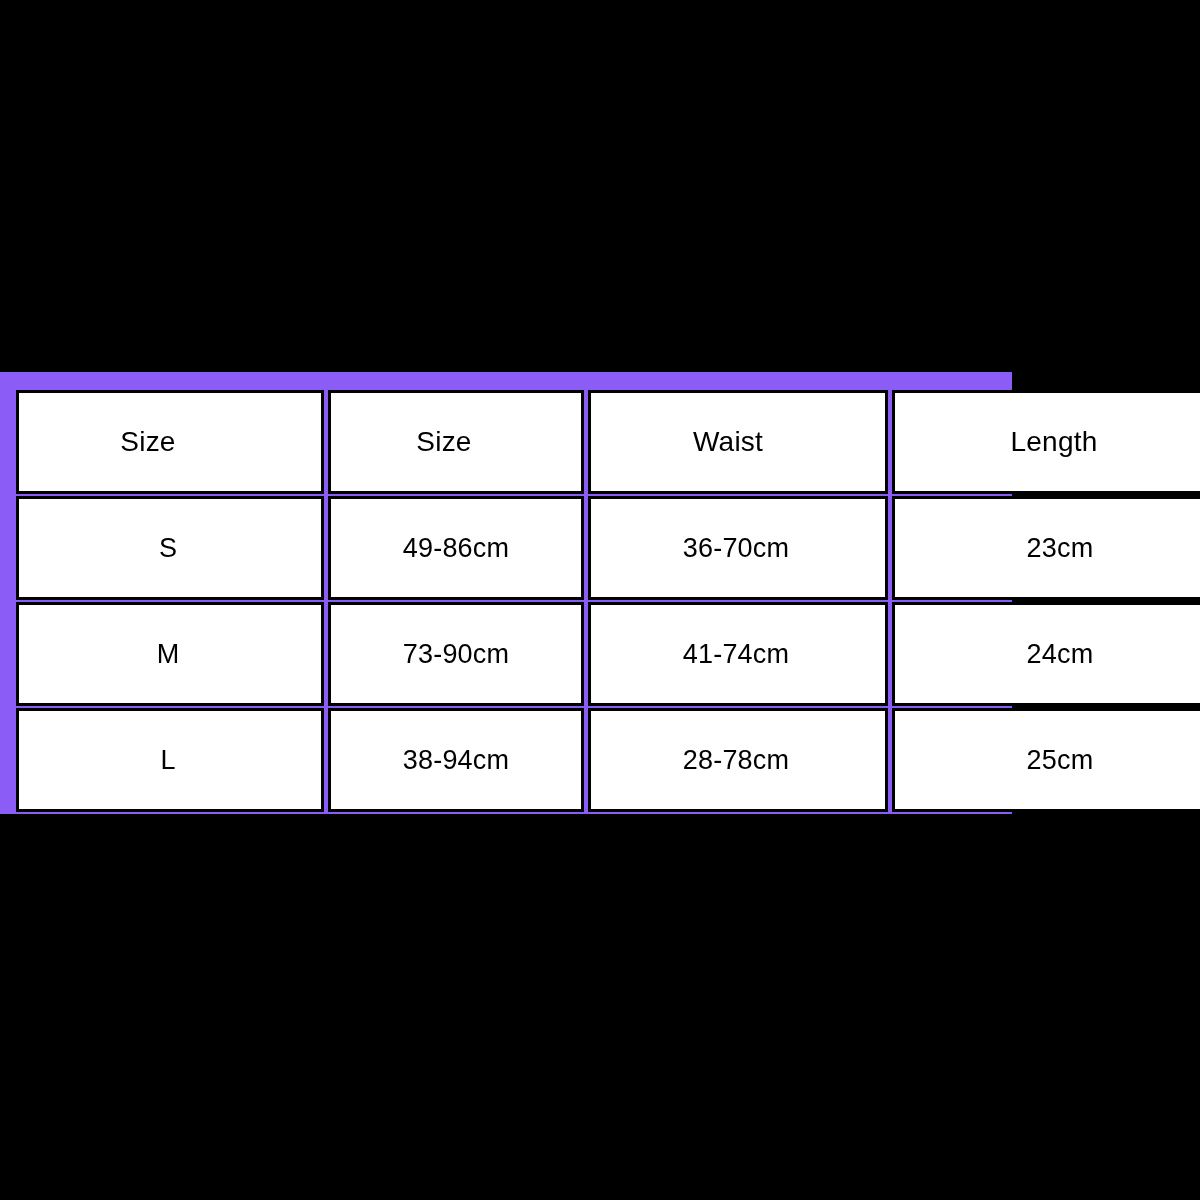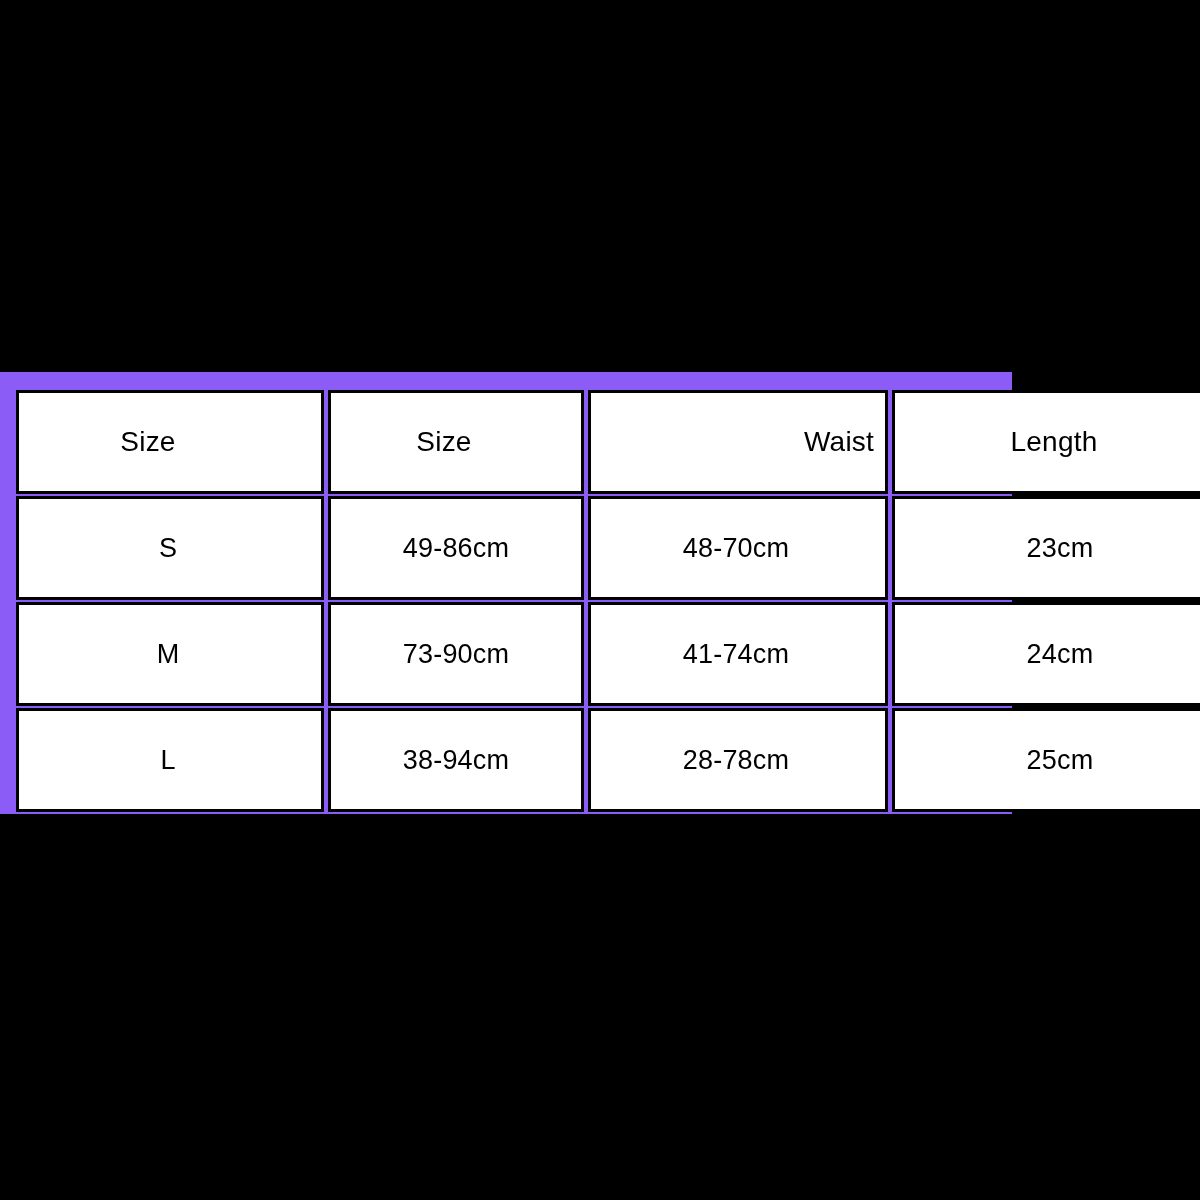--- a/index.html
+++ b/index.html
@@ -55,21 +55,21 @@
 
   
   #size-table tr.header-row td {
     font-size: 28px;
   }
   #size-table tr.header-row td .hcell {
     display: block;
     transform: translateX(-22px);
   }
   #size-table tr.header-row td.col-bust .hcell { transform: translateX(-12px); }
-  #size-table tr.header-row td.col-waist .hcell { transform: translateX(-10px); text-align: right; }
+  #size-table tr.header-row td.col-waist .hcell { transform: translateX(-10px); }
   #size-table tr.header-row td.col-length .hcell { transform: translateX(-6px); }
 
   #size-table tr.data-row td.col-size .dcell { display:block; transform: translateX(-2px); }
   #size-table tr.data-row td.col-bust .dcell { display:block; transform: translateX(0px); }
   #size-table tr.data-row td.col-waist .dcell { display:block; transform: translateX(-2px); }
   #size-table tr.data-row td.col-length .dcell { display:block; transform: translateX(0px); }
 </style>
 </head>
 <body>
 
@@ -95,21 +95,21 @@
         </tr>
 
         <tr class="data-row">
           <td class="col-size">
             <span class="dcell">S</span>
           </td>
           <td class="col-bust">
             <span class="dcell">49-86cm</span>
           </td>
           <td class="col-waist">
-            <span class="dcell">48-70cm</span>
+            <span class="dcell">36-70cm</span>
           </td>
           <td class="col-length">
             <span class="dcell">23cm</span>
           </td>
         </tr>
 
         <tr class="data-row">
           <td class="col-size">
             <span class="dcell">M</span>
           </td>

